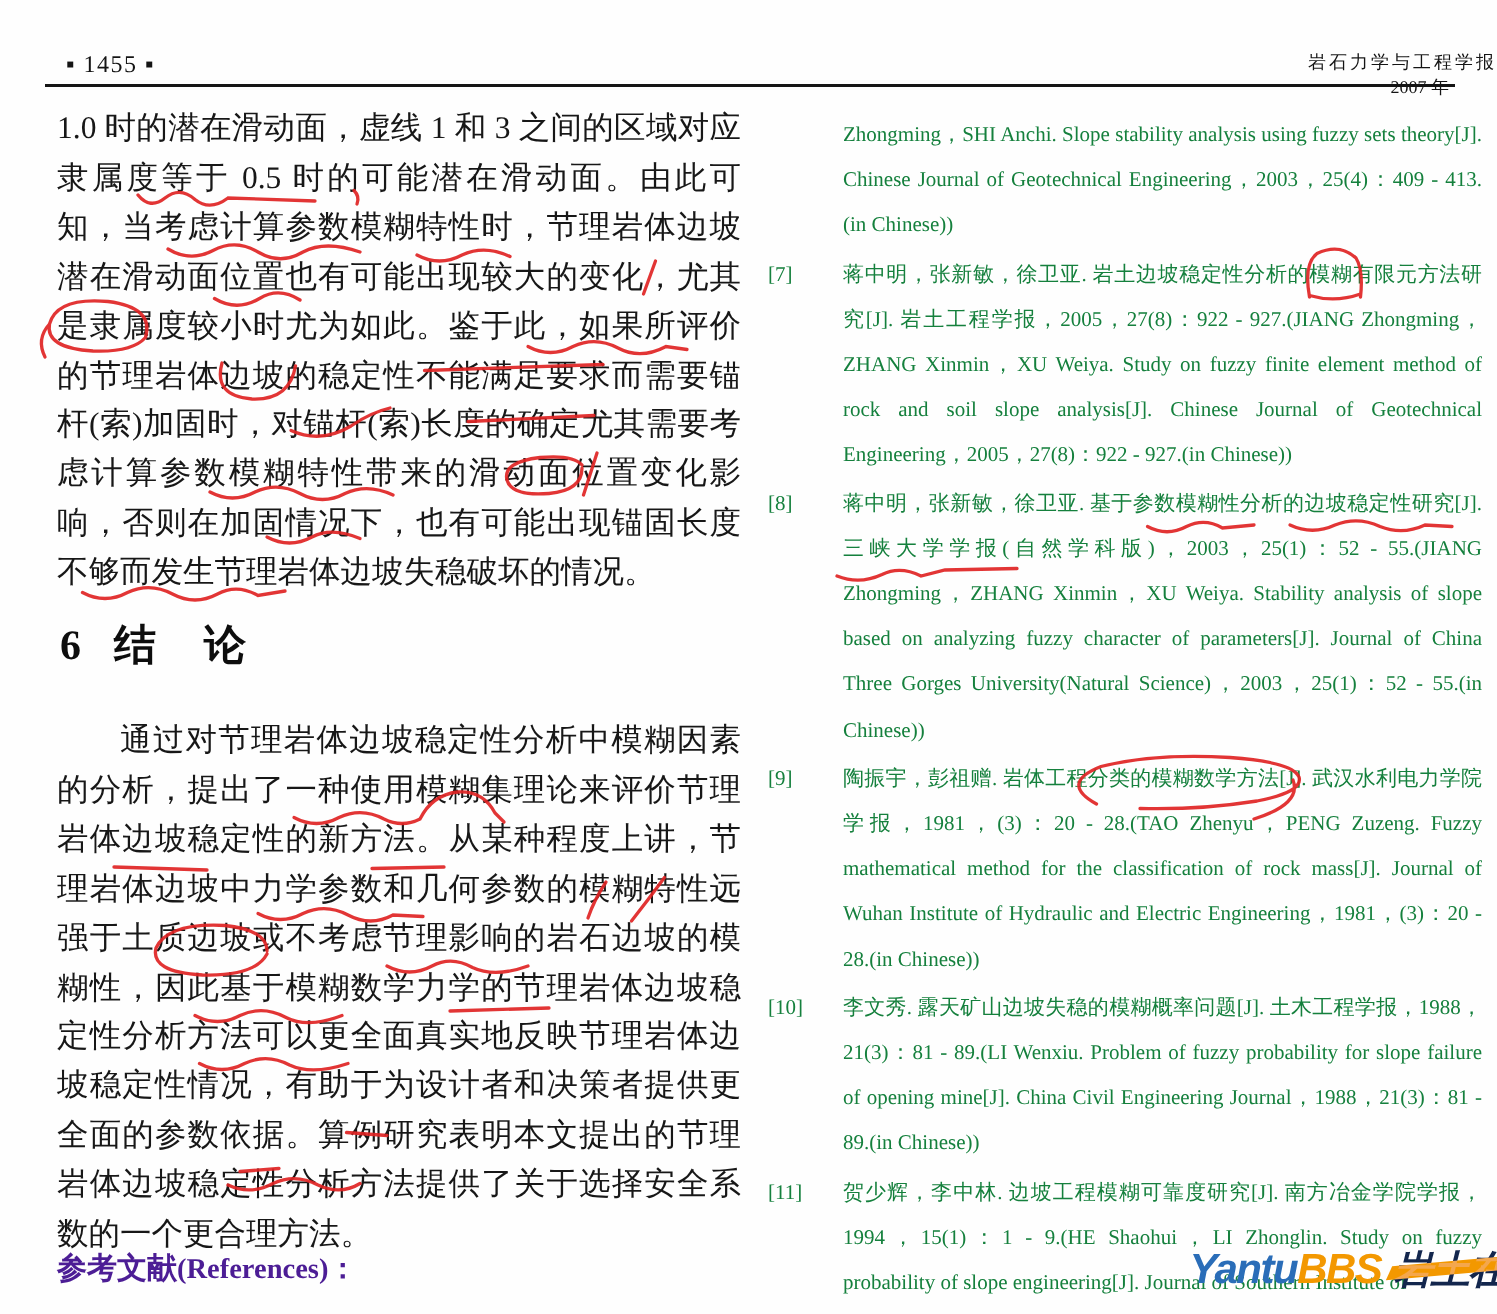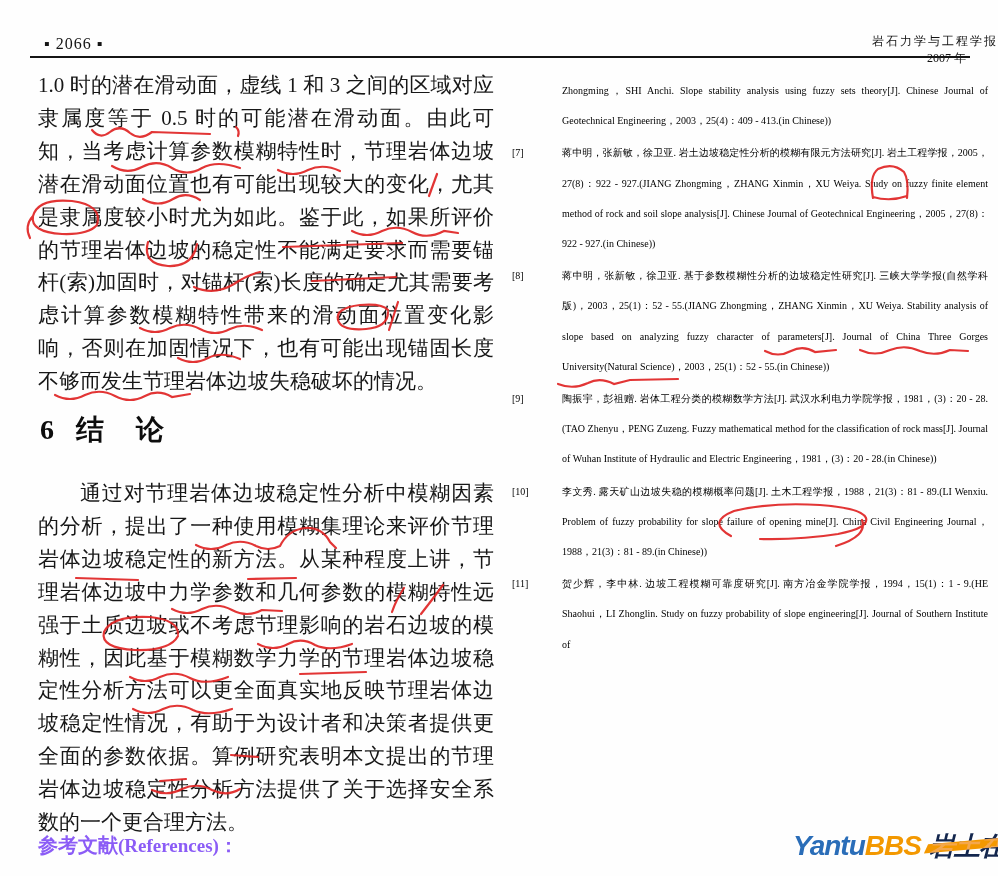--- a/index.html
+++ b/index.html
@@ -14,46 +14,46 @@
   .journal-year{position:absolute;right:32px;top:34px;font-size:12px;margin-top:16px;}
   .header-rule{position:absolute;left:30px;top:56px;width:940px;height:2px;background:#151515;}
   
   .para{position:absolute;left:38px;width:456px;font-size:21px;line-height:32.9px;
         text-align:justify;text-justify:inter-character;color:#171717;}
   #p1{top:69px;}
   #p2{top:477px;text-indent:2em;}
   .section-heading{position:absolute;left:40px;top:411px;font-size:28px;font-weight:bold;color:#0d0d0d;}
   .section-heading .num{font-family:"Liberation Serif",serif;margin-right:22px;}
   .section-heading .ttl{font-family:"Liberation Sans","DejaVu Sans",sans-serif;letter-spacing:2px;text-align:right;}
-  .refs-heading{position:absolute;left:38px;top:832px;font-size:20px;font-weight:bold;color:#8b5cf6;}
+  .refs-heading{position:absolute;left:38px;top:832px;font-size:20px;font-weight:bold;color:#4c1d95;}
   .refs-heading .zh{font-family:"Liberation Sans","DejaVu Sans",sans-serif;font-weight:900;}
   .refs-heading .en{font-family:"Liberation Serif",serif;font-size:19px;}
   
-  .right-col{position:absolute;left:512px;top:76px;width:476px;font-size:10px;
-             line-height:30.2px;text-align:justify;text-justify:inter-word;color:#000000;}
+  .right-col{position:absolute;left:512px;top:76px;width:476px;font-size:14px;
+             line-height:30.2px;text-align:justify;text-justify:inter-word;color:#15803d;}
   .cont6{padding-left:50px;margin-bottom:2px;}
   .ref{display:flex;margin-bottom:2px;}
   .ref-num{width:50px;flex:0 0 50px;}
   .ref-body{flex:1;}
   
   .annotations{position:absolute;left:0;top:0;z-index:5;pointer-events:none;}
   .annotations path{fill:none;stroke:#e02424;stroke-width:2.2;stroke-linecap:round;opacity:.92;}
   
   .watermark{position:absolute;left:793px;top:829px;z-index:6;white-space:nowrap;
              font-family:"Liberation Sans","DejaVu Sans",sans-serif;font-style:italic;font-weight:bold;}
   .wm-yantu{font-size:28px;color:#2a6db8;letter-spacing:-1px;text-align:center;}
   .wm-bbs{font-size:28px;color:#f39800;letter-spacing:-1px;}
   .wm-cn{font-size:26px;color:#13264d;margin-left:8px;position:relative;display:inline-block;letter-spacing:-1px;}
   .wm-slash{position:absolute;left:-3px;top:11px;width:100px;height:9px;background:#f39800;
             transform:skewY(-5deg) skewX(-25deg);mix-blend-mode:screen;}
 </style>
 </head>
 <body>
 
-<div class="page-num">▪ 2066 ▪</div>
+<div class="page-num">▪ 1455 ▪</div>
 <div class="journal-title">岩石力学与工程学报</div>
 <div class="journal-year">2007 年</div>
 <div class="header-rule"></div>
 
 <div class="para" id="p1">1.0 时的潜在滑动面，虚线 1 和 3 之间的区域对应隶属度等于 0.5 时的可能潜在滑动面。由此可知，当考虑计算参数模糊特性时，节理岩体边坡潜在滑动面位置也有可能出现较大的变化，尤其是隶属度较小时尤为如此。鉴于此，如果所评价的节理岩体边坡的稳定性不能满足要求而需要锚杆(索)加固时，对锚杆(索)长度的确定尤其需要考虑计算参数模糊特性带来的滑动面位置变化影响，否则在加固情况下，也有可能出现锚固长度不够而发生节理岩体边坡失稳破坏的情况。</div>
 
 <div class="section-heading">
   <span class="num">6</span><span class="ttl">结　论</span>
 </div>
 

